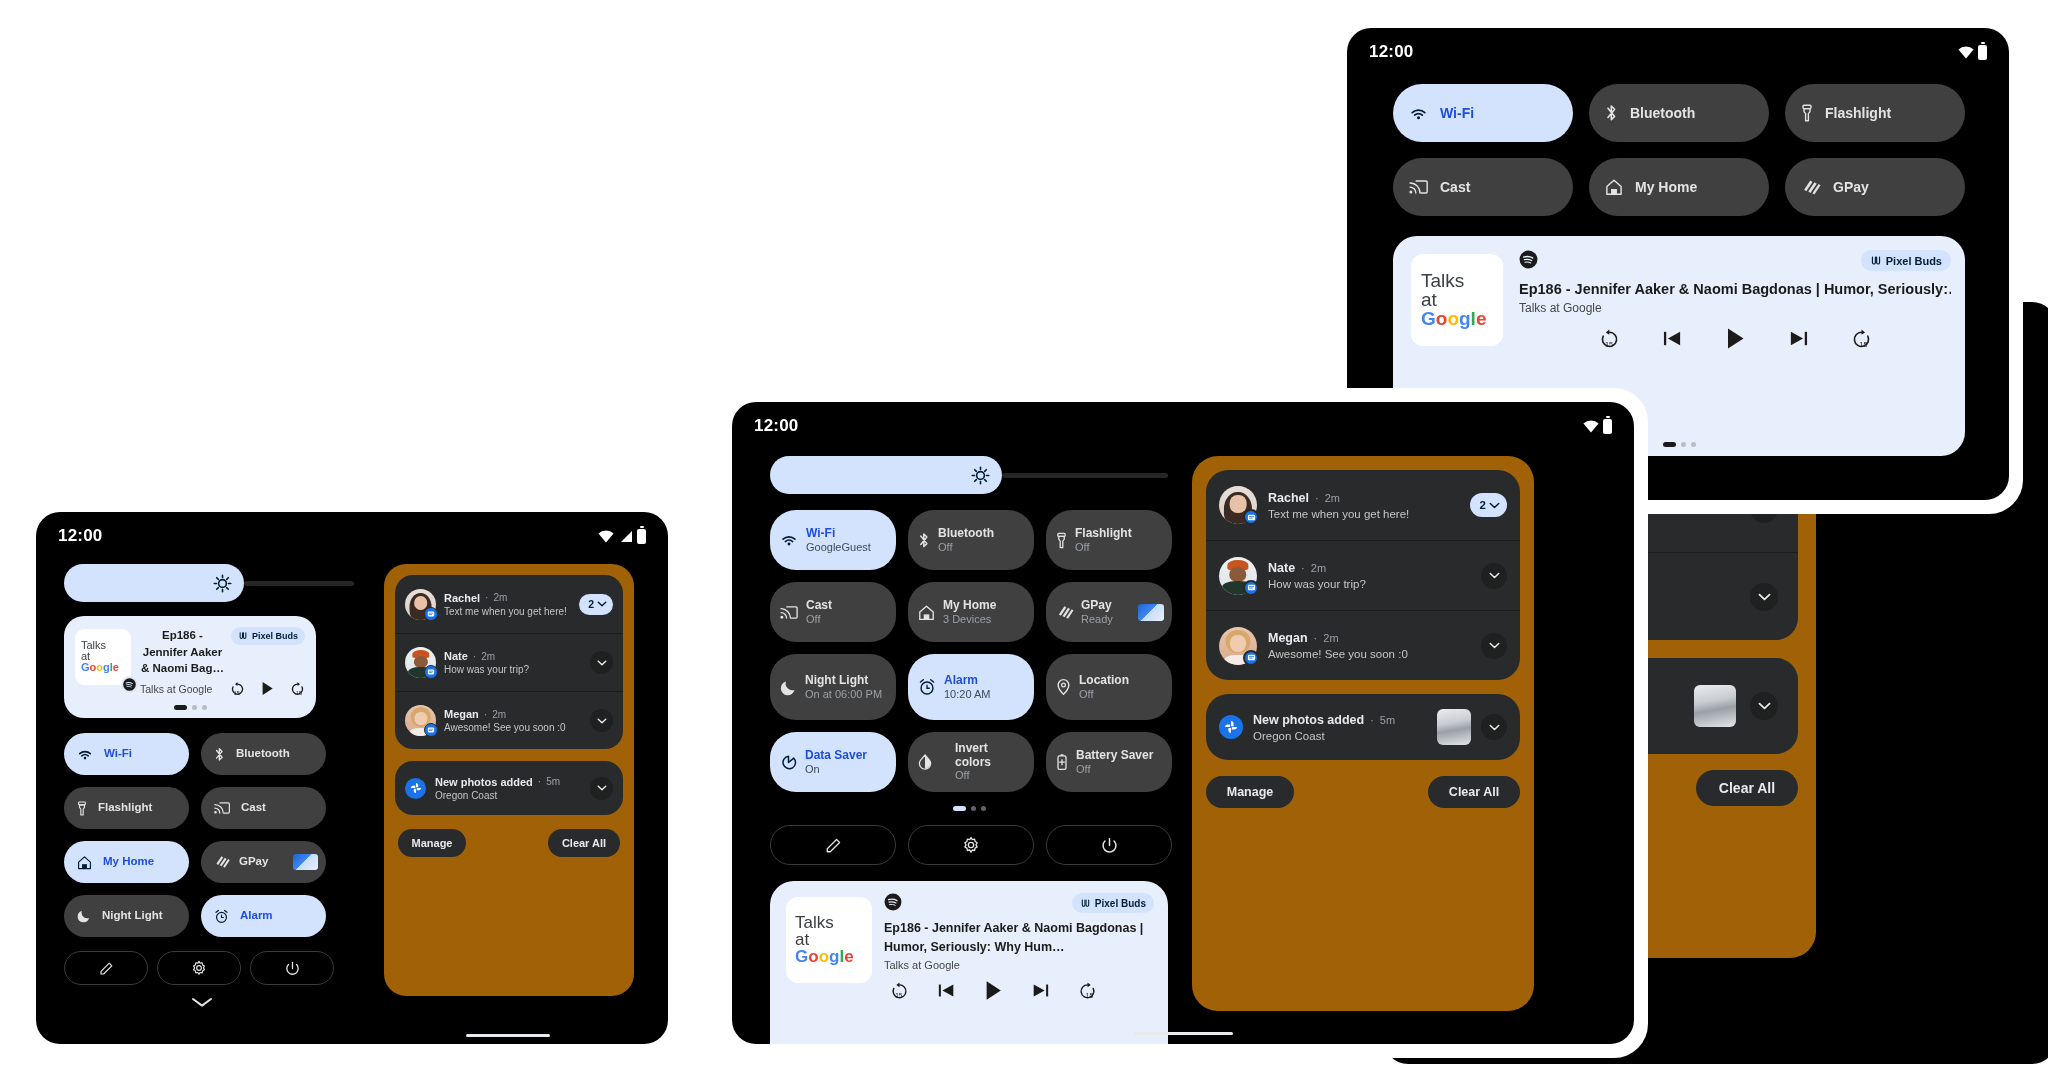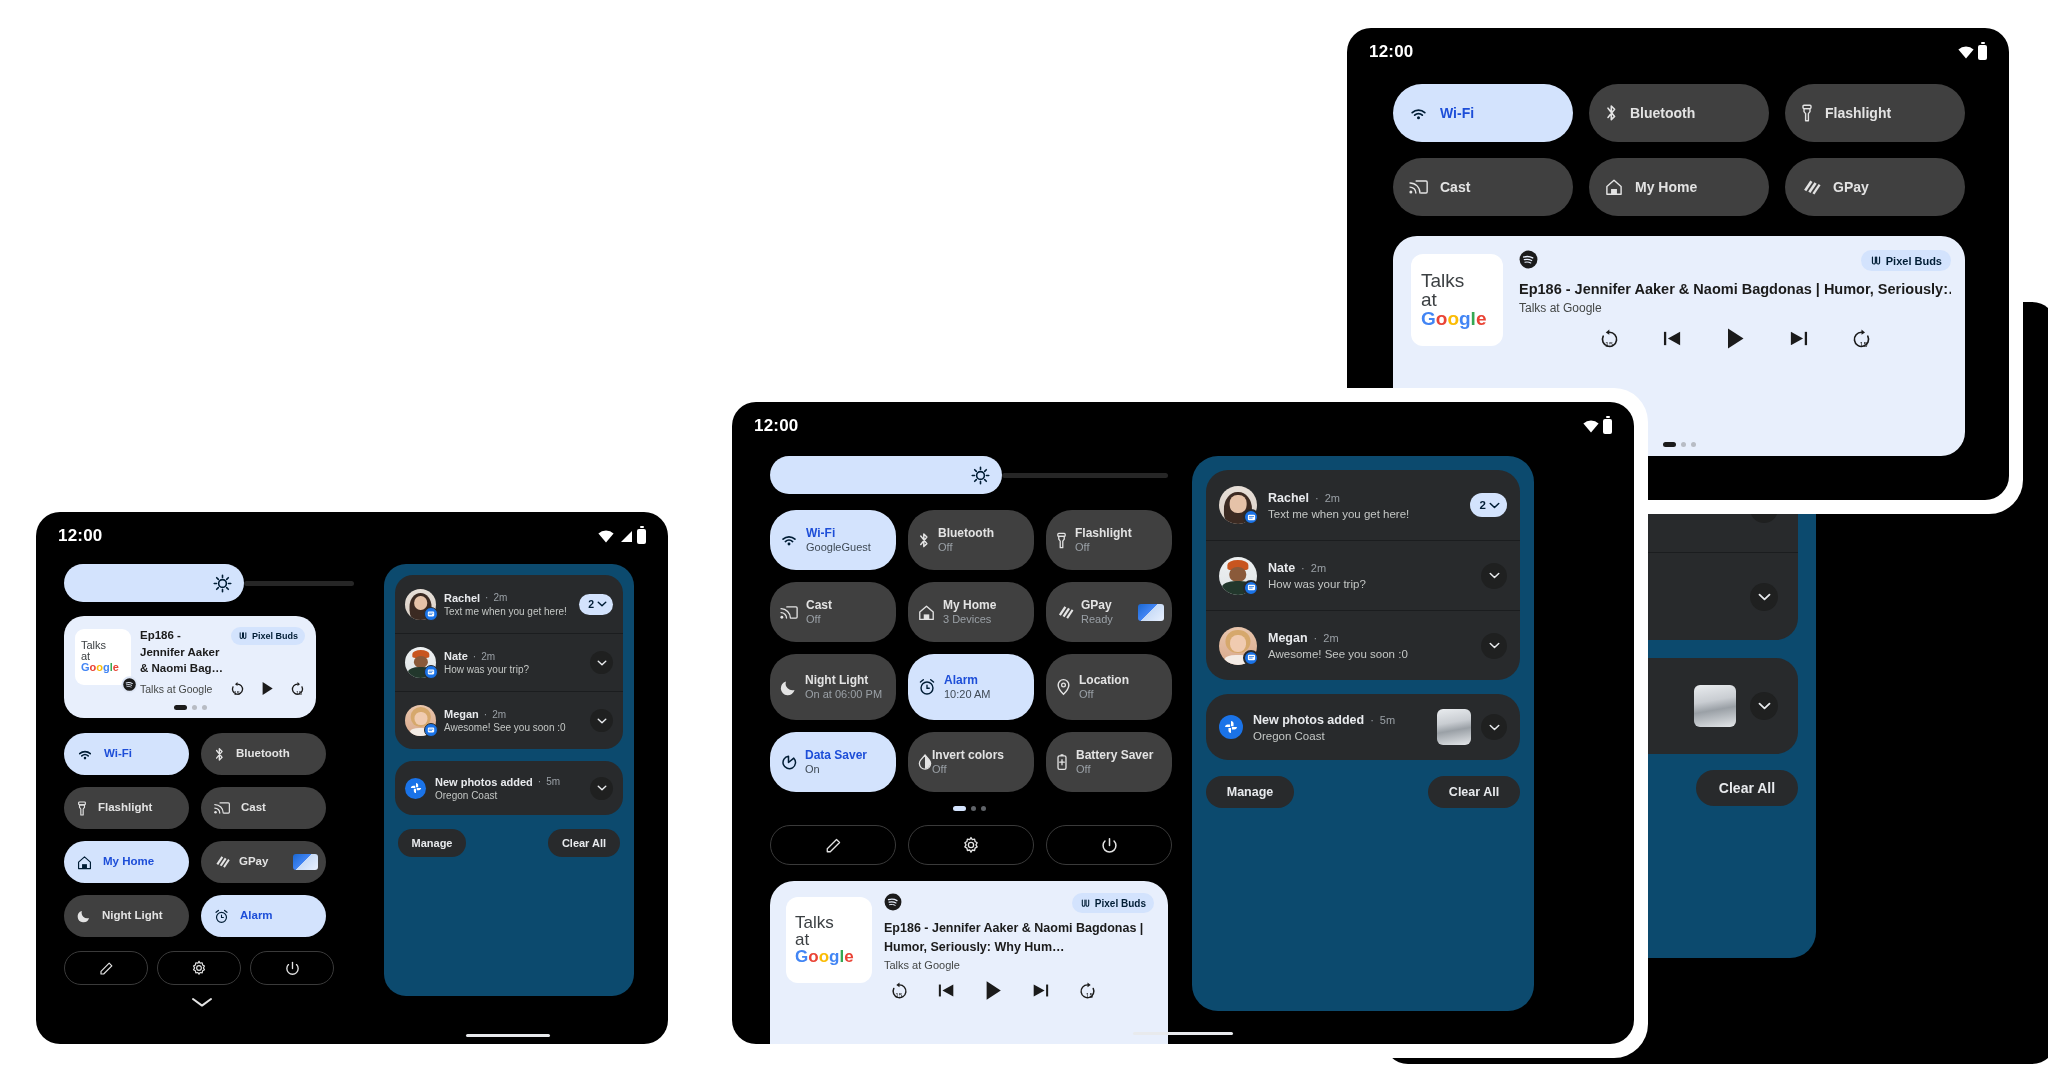--- a/index.html
+++ b/index.html
@@ -65,21 +65,21 @@
   .mctrls { display:flex; align-items:center; }
   .seek { height:3px; background:#b6bcc6; border-radius:2px; position:relative; }
   .seek .knob{ position:absolute; left:0; top:50%; transform:translate(-2px,-50%); width:11px;height:11px;border-radius:50%;background:#1b1b1b;}
   .mtimes{ display:flex; justify-content:space-between; color:#1b1b1b; }
   .dots { display:flex; align-items:center; justify-content:center; gap:5px; }
   .dots i{ width:5px;height:5px;border-radius:50%;background:#b8bcc4;display:block;}
   .dots i.active{ width:13px;border-radius:3px;background:#1b1b1b;}
   .dots.dark i{background:#5f6368;} .dots.dark i.active{background:#d3e3fd;}
 
   
-  .notif-panel { background:#0c4a6e; border-radius:26px; }
+  .notif-panel { background:#a16207; border-radius:26px; }
   .ngroup { background:#282a2c; border-radius:22px; overflow:hidden; }
   .nrow { display:flex; align-items:center; position:relative; }
   .nrow + .nrow { border-top:1px solid #1b1d1f; }
   .avatar { border-radius:50%; position:relative; overflow:visible; flex:0 0 auto; }
   .avatar .photo{ width:100%;height:100%;border-radius:50%; overflow:hidden; position:relative;}
   .avatar .badge{ position:absolute; right:-2px; bottom:-1px; background:#1a73e8; border-radius:50%;
                   display:flex;align-items:center;justify-content:center; border:2px solid #282a2c;}
   .ntitle { color:#e8eaed; font-weight:bold; }
   .ndot   { color:#9aa0a6; }
   .ntime  { color:#9aa0a6; }
@@ -465,21 +465,21 @@
               <svg width="17" height="17" viewBox="0 0 18 18">
                   <path d="M14.6 4.4A6.6 6.6 0 1 1 9 2.4V9z" fill="none" stroke="#001d35" stroke-width="1.6" stroke-linejoin="round"></path>
                 </svg>
             </span>
             <span style="min-width:0;">
               <span class="tlabel" style="font-size:12px;display:block;">Data Saver</span>
               <span class="tsub" style="font-size:11px;display:block;">On</span>
             </span>
           </div>
 
-          <div class="tile off tile-off" style="height:60px;padding:0 10px;gap:0;">
+          <div class="tile off tile-off" style="height:60px;padding:0 10px;gap:23px;">
             <span class="ticon">
               <svg width="14" height="18" viewBox="0 0 15 19">
                   <path d="M7.5 2 L12 7.2a6 6 0 1 1 -9 0z" fill="none" stroke="#e3e3e3" stroke-width="1.4"></path>
                   <path d="M7.5 2 L12 7.2a6 6 0 0 1 -4.5 9.6z" fill="#e3e3e3"></path>
                 </svg>
             </span>
             <span style="min-width:0;">
               <span class="tlabel" style="font-size:12px;display:block;">Invert colors</span>
               <span class="tsub" style="font-size:11px;display:block;">Off</span>
             </span>
@@ -759,21 +759,21 @@
           <span style="position:absolute;left:57px;top:60px;">
             <svg width="17" height="17" viewBox="0 0 20 20">
                 <circle cx="10" cy="10" r="9.6" fill="#dfe7f6"></circle>
                 <circle cx="10" cy="10" r="7.4" fill="#1b1b1b"></circle>
                 <path d="M6 8.1c2.7-.7 5.3-.5 7.4.8" stroke="#e8effc" stroke-width="1.2" fill="none" stroke-linecap="round"></path>
                 <path d="M6.5 10.3c2.2-.6 4.3-.3 6.1.7" stroke="#e8effc" stroke-width="1.05" fill="none" stroke-linecap="round"></path>
                 <path d="M7 12.4c1.7-.4 3.5-.2 4.9.6" stroke="#e8effc" stroke-width=".9" fill="none" stroke-linecap="round"></path>
               </svg>
           </span>
 
-          <div style="position:absolute;left:76px;top:11px;right:11px;">
+          <div style="position:absolute;left:76px;top:11px;right:11px;text-align:center;">
             <div style="display:flex;align-items:flex-start;justify-content:space-between;gap:6px;">
               <span class="mtitle" style="font-size:11.5px;line-height:1.45;flex:1;min-width:0;">Ep186 - Jennifer Aaker &amp; Naomi Bag…</span>
               <span class="budschip" style="height:18px;padding:0 7px;font-size:9px;flex:0 0 auto;">
                 <svg width="10" height="8" viewBox="0 0 13 11">
                     <path d="M2.6 1.2 v6 a1.6 1.6 0 0 0 3.2 0 v-6" stroke="#001d35" stroke-width="1.4" fill="none" stroke-linecap="round"></path>
                     <path d="M10.4 1.2 v6 a1.6 1.6 0 0 1 -3.2 0 v-6" stroke="#001d35" stroke-width="1.4" fill="none" stroke-linecap="round"></path>
                   </svg>
                 <span>Pixel Buds</span>
               </span>
             </div>

